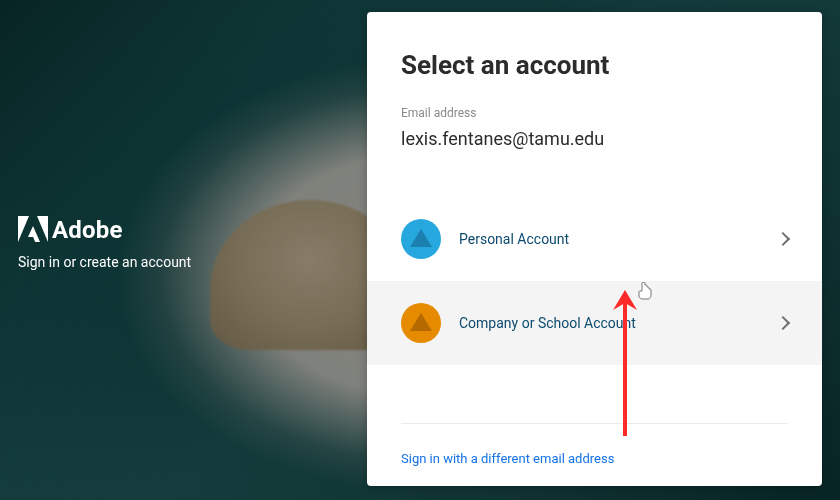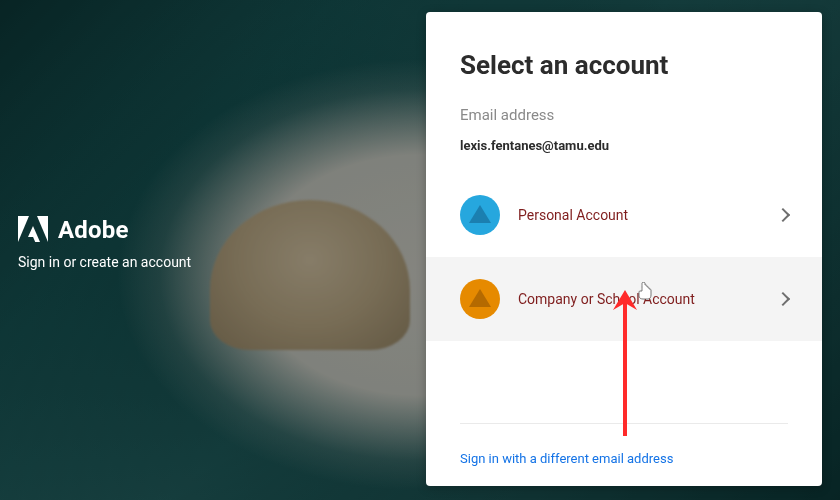--- a/index.html
+++ b/index.html
@@ -18,37 +18,37 @@
   .hut {
     position: absolute;
     left: 210px; top: 200px;
     width: 200px; height: 150px;
     background: radial-gradient(ellipse at 50% 40%, #d9c9a8 0%, #c2b08b 50%, #a08f6d 100%);
     border-radius: 50% 50% 20% 20% / 60% 60% 20% 20%;
     filter: blur(1px);
   }
   .dark-overlay { position: absolute; inset: 0; background: rgba(0,0,0,0.38); }
 
-  .brand { position: absolute; left: 18px; top: 216px; color: #fff; display: flex; align-items: center; gap: 10px; }
+  .brand { position: absolute; left: 18px; top: 216px; color: #fff; display: flex; align-items: center; gap: 4px; }
   .brand-logo { width: 30px; height: 28px; }
   .brand-name { font-size: 24px; font-weight: 700; letter-spacing: 0.2px; }
   .brand-sub { position: absolute; left: 18px; top: 254px; color: #fff; font-size: 14px; font-weight: 400; text-align: right; }
 
   .card {
     position: absolute;
     right: 18px; top: 12px;
-    width: 396px; height: 474px;
+    width: 455px; height: 474px;
     background: #fff;
     border-radius: 4px;
     box-shadow: 0 2px 10px rgba(0,0,0,0.25);
     padding: 38px 34px 19px 34px;
   }
   .card-title { font-size: 26px; font-weight: 700; color: #2c2c2c; margin-bottom: 26px; }
-  .field-label { font-size: 15px; color: #8a8a8a; margin-bottom: 14px; }
-  .field-value { font-size: 13px; color: #2c2c2c; margin-bottom: 20px; font-weight: bold; }
+  .field-label { font-size: 12px; color: #8a8a8a; margin-bottom: 8px; }
+  .field-value { font-size: 18px; color: #2c2c2c; margin-bottom: 48px; }
 
   .options { margin-left: -34px; margin-right: -34px; }
   .option {
     display: flex; align-items: center;
     padding: 22px 34px;
     cursor: pointer;
     position: relative;
   }
   .option.hover { background: #f4f4f4; }
   .option-icon { width: 40px; height: 40px; border-radius: 50%; position: relative; flex: 0 0 40px; margin-right: 18px; }
@@ -57,21 +57,21 @@
   .option-icon::after {
     content: "";
     position: absolute;
     left: 9px; top: 10px;
     width: 0; height: 0;
     border-left: 11px solid transparent;
     border-right: 11px solid transparent;
   }
   .option-icon.blue::after { border-bottom: 18px solid #1b7fb0; }
   .option-icon.orange::after { border-bottom: 18px solid #b56a00; }
-  .option-label { font-size: 14px; color: #7f1d1d; flex: 1; }
+  .option-label { font-size: 14px; color: #0c4a6e; flex: 1; }
   .chev { width: 10px; height: 10px; border-top: 2px solid #6e6e6e; border-right: 2px solid #6e6e6e; transform: rotate(45deg); }
 
   .divider { position: absolute; left: 34px; right: 34px; bottom: 62px; height: 1px; background: #eaeaea; }
   .alt-link { position: absolute; left: 34px; bottom: 20px; font-size: 13px; color: #1473e6; cursor: pointer; }
 
   .arrow-annotation {
     position: absolute;
     left: 610px; top: 288px;
     width: 30px; height: 150px;
     pointer-events: none;

